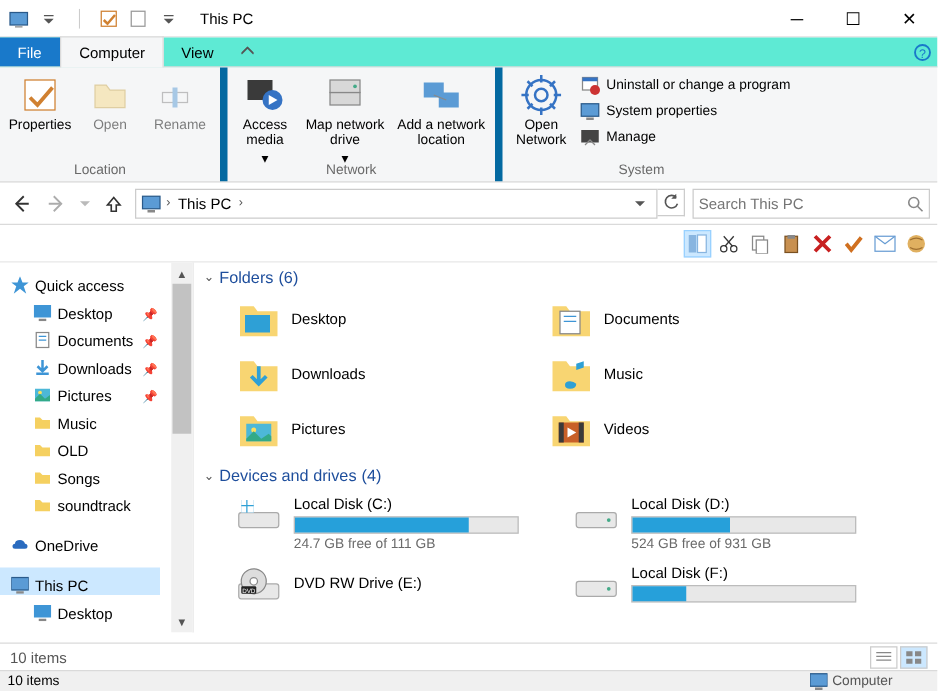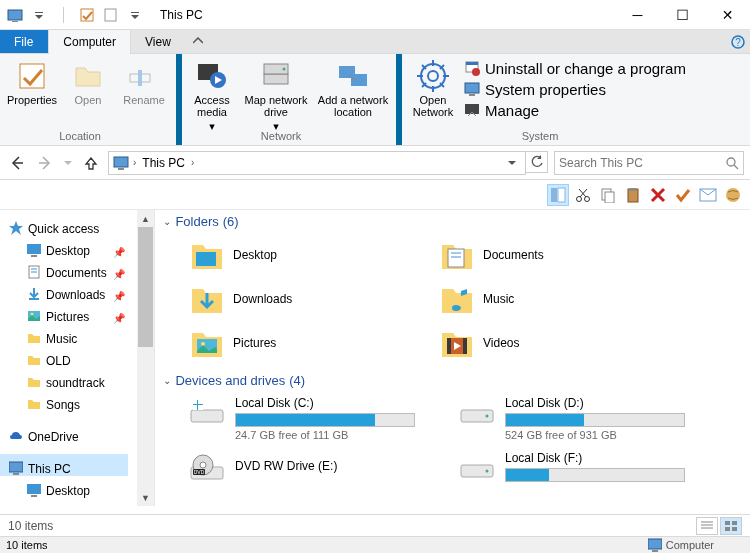--- a/index.html
+++ b/index.html
@@ -3,34 +3,34 @@
 <meta charset="utf-8">
 <style>
 * { margin:0; padding:0; box-sizing:border-box; font-family:"Segoe UI",Arial,sans-serif; }
 body { width:750px; height:553px; background:#fff; font-size:12px; color:#000; overflow:hidden; position:relative; }
 .titlebar { height:30px; display:flex; align-items:center; background:#fff; border-bottom:1px solid #e0e0e0; }
 .titlebar .qat { display:flex; align-items:center; gap:2px; padding:0 4px; }
 .titlebar .qat .qi { width:22px; height:22px; display:flex; align-items:center; justify-content:center; }
 .titlebar .title { padding-left:10px; }
 .titlebar .wbtns { margin-left:auto; display:flex; }
 .titlebar .wbtn { width:45px; height:30px; display:flex; align-items:center; justify-content:center; font-size:14px; }
-.tabs { height:24px; display:flex; background:#e5e5e5; border-bottom:1px solid #dadada; }
+.tabs { height:24px; display:flex; background:#5eead4; border-bottom:1px solid #dadada; }
 .tab { padding:0 14px; display:flex; align-items:center; font-size:12px; border-right:1px solid transparent; }
 .tab.file { background:#1979ca; color:#fff; }
 .tab.active { background:#f5f6f7; border-left:1px solid #dadada; border-right:1px solid #dadada; border-top:1px solid #dadada; margin-top:-1px; margin-bottom:-1px; position:relative; z-index:1; }
 .tabs .help { margin-left:auto; width:24px; display:flex; align-items:center; justify-content:center; color:#1979ca; }
 .tabs .caret { width:24px; display:flex; align-items:center; justify-content:center; }
 .ribbon { height:92px; background:#f5f6f7; border-bottom:1px solid #dadada; display:flex; position:relative; }
 .rgroup { border-right:6px solid #0369a1; padding:4px 6px 0 6px; display:flex; flex-direction:column; position:relative; }
 .rgroup .rlabel { position:absolute; bottom:3px; left:0; right:16px; text-align:center; color:#6a6a6a; font-size:11px; }
 .rrow { display:flex; gap:4px; }
 .rbig { width:52px; display:flex; flex-direction:column; align-items:center; text-align:center; font-size:11px; gap:2px; padding-top:2px; }
 .rbig .ico { width:32px; height:32px; display:flex; align-items:center; justify-content:center; }
 .rsmallcol { display:flex; flex-direction:column; gap:1px; }
-.rsmall { display:flex; align-items:center; gap:5px; font-size:15px; height:20px; padding:0 2px; }
+.rsmall { display:flex; align-items:center; gap:5px; font-size:11px; height:20px; padding:0 2px; }
 .rsmall .sico { width:16px; height:16px; display:flex; align-items:center; justify-content:center; }
 .navbar { height:34px; display:flex; align-items:center; border-bottom:1px solid #dadada; padding:0 6px; gap:6px; background:#fff; }
 .navbtn { width:22px; height:22px; display:flex; align-items:center; justify-content:center; color:#666; }
 .navbtn.disabled { opacity:.4; }
 .addrbar { flex:1; height:24px; border:1px solid #ccc; display:flex; align-items:center; padding:0 4px; gap:4px; }
 .addrbar .crumb { display:flex; align-items:center; gap:2px; padding:0 2px; }
 .addr-refresh { width:22px; height:22px; border:1px solid #ccc; border-left:none; display:flex; align-items:center; justify-content:center; }
 .addr-dd { width:18px; display:flex; align-items:center; justify-content:center; margin-left:auto; }
 .searchbar { width:190px; height:24px; border:1px solid #ccc; display:flex; align-items:center; padding:0 4px; gap:4px; }
 .searchbar input { flex:1; border:none; outline:none; font-size:12px; color:#888; }
@@ -437,29 +437,29 @@
           </svg>
         </div>
         <span>OLD</span>
       </div>
     <div class="navitem indent1">
         <div class="nico">
           <svg width="14" height="14">
             <path d="M1 4 L1 12 L13 12 L13 5 L7 5 L5 3 L1 3 Z" fill="#f5d060"></path>
           </svg>
         </div>
+        <span>Songs</span>
+      </div>
+    <div class="navitem indent1">
+        <div class="nico">
+          <svg width="14" height="14">
+            <path d="M1 4 L1 12 L13 12 L13 5 L7 5 L5 3 L1 3 Z" fill="#f5d060"></path>
+          </svg>
+        </div>
         <span>soundtrack</span>
-      </div>
-    <div class="navitem indent1">
-        <div class="nico">
-          <svg width="14" height="14">
-            <path d="M1 4 L1 12 L13 12 L13 5 L7 5 L5 3 L1 3 Z" fill="#f5d060"></path>
-          </svg>
-        </div>
-        <span>Songs</span>
       </div>
     <div class="navgap"></div>
     <div class="navitem">
         <div class="nico">
           <svg width="14" height="14">
             <path d="M3 10 Q1 10 1 8 Q1 6 3 6 Q3 3 7 3 Q10 3 11 6 Q13 6 13 8 Q13 10 11 10 Z" fill="#2a6bbf"></path>
           </svg>
         </div>
         <span>OneDrive</span>
       </div>

